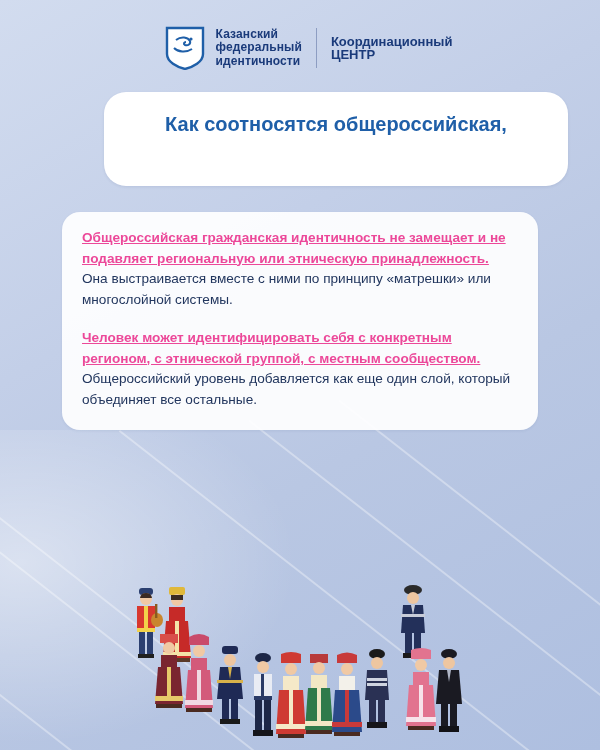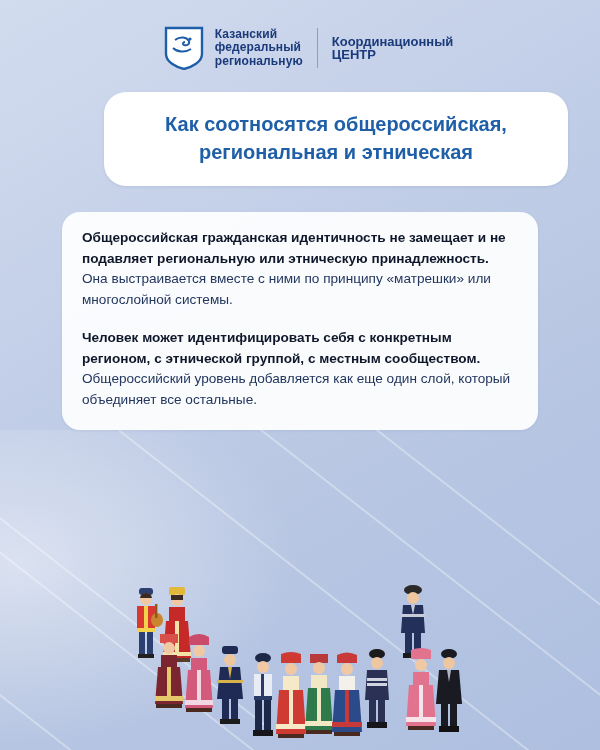--- a/index.html
+++ b/index.html
@@ -115,22 +115,23 @@
     box-shadow: 0 1px 3px rgba(40,60,110,0.08);
   }
   .para {
     margin: 0 0 18px 0;
     font-size: 13.6px;
     line-height: 20.5px;
     color: #22365e;
   }
   .para:last-child { margin-bottom: 2px; }
   .para b {
-    color: #0f172a;
+    color: #ec4899;
     font-weight: bold;
+    text-decoration: underline;
   }
 
   
   .figures {
     position: absolute;
     left: 0;
     top: 540px;
     width: 600px;
     height: 210px;
   }
@@ -160,35 +161,35 @@
         <path d="M3 2 h36 v26 c0 8 -10 13 -18 15 C13 41 3 36 3 28 Z" fill="#ffffff" stroke="#1f5fa8" stroke-width="2.4"></path>
         <path d="M12 14 c5 -4 12 -3 14 1 c1 3 -2 5 -5 4 c-2 -1 -1 -3 1 -3" fill="none" stroke="#1f5fa8" stroke-width="2"></path>
         <path d="M10 22 c4 4 12 5 18 1" fill="none" stroke="#1f5fa8" stroke-width="2"></path>
         <circle cx="27" cy="13" r="1.6" fill="#1f5fa8"></circle>
       </svg>
     </span>
 
     <div class="logo-text">
       <div>Казанский</div>
       <div>федеральный</div>
-      <div>региональную</div>
+      <div>идентичности</div>
     </div>
 
     <div class="divider-v"></div>
 
     <div class="center-text">
       <div>Координационный</div>
       <div>ЦЕНТР</div>
     </div>
   </div>
 
   <div class="title-card">
     <h1>
       <span>Как соотносятся общероссийская,</span><br>
-      <span>региональная и этническая</span><br>
+      <br>
     </h1>
   </div>
 
   <div class="body-card">
     <p class="para">
       <b>Общероссийская гражданская идентичность не замещает и не подавляет региональную или этническую принадлежность.</b><span> Она выстраивается вместе с ними по принципу «матрешки» или многослойной системы.</span>
     </p>
     <p class="para">
       <b>Человек может идентифицировать себя с конкретным регионом, с этнической группой, с местным сообществом.</b><span> Общероссийский уровень добавляется как еще один слой, который объединяет все остальные.</span>
     </p>

